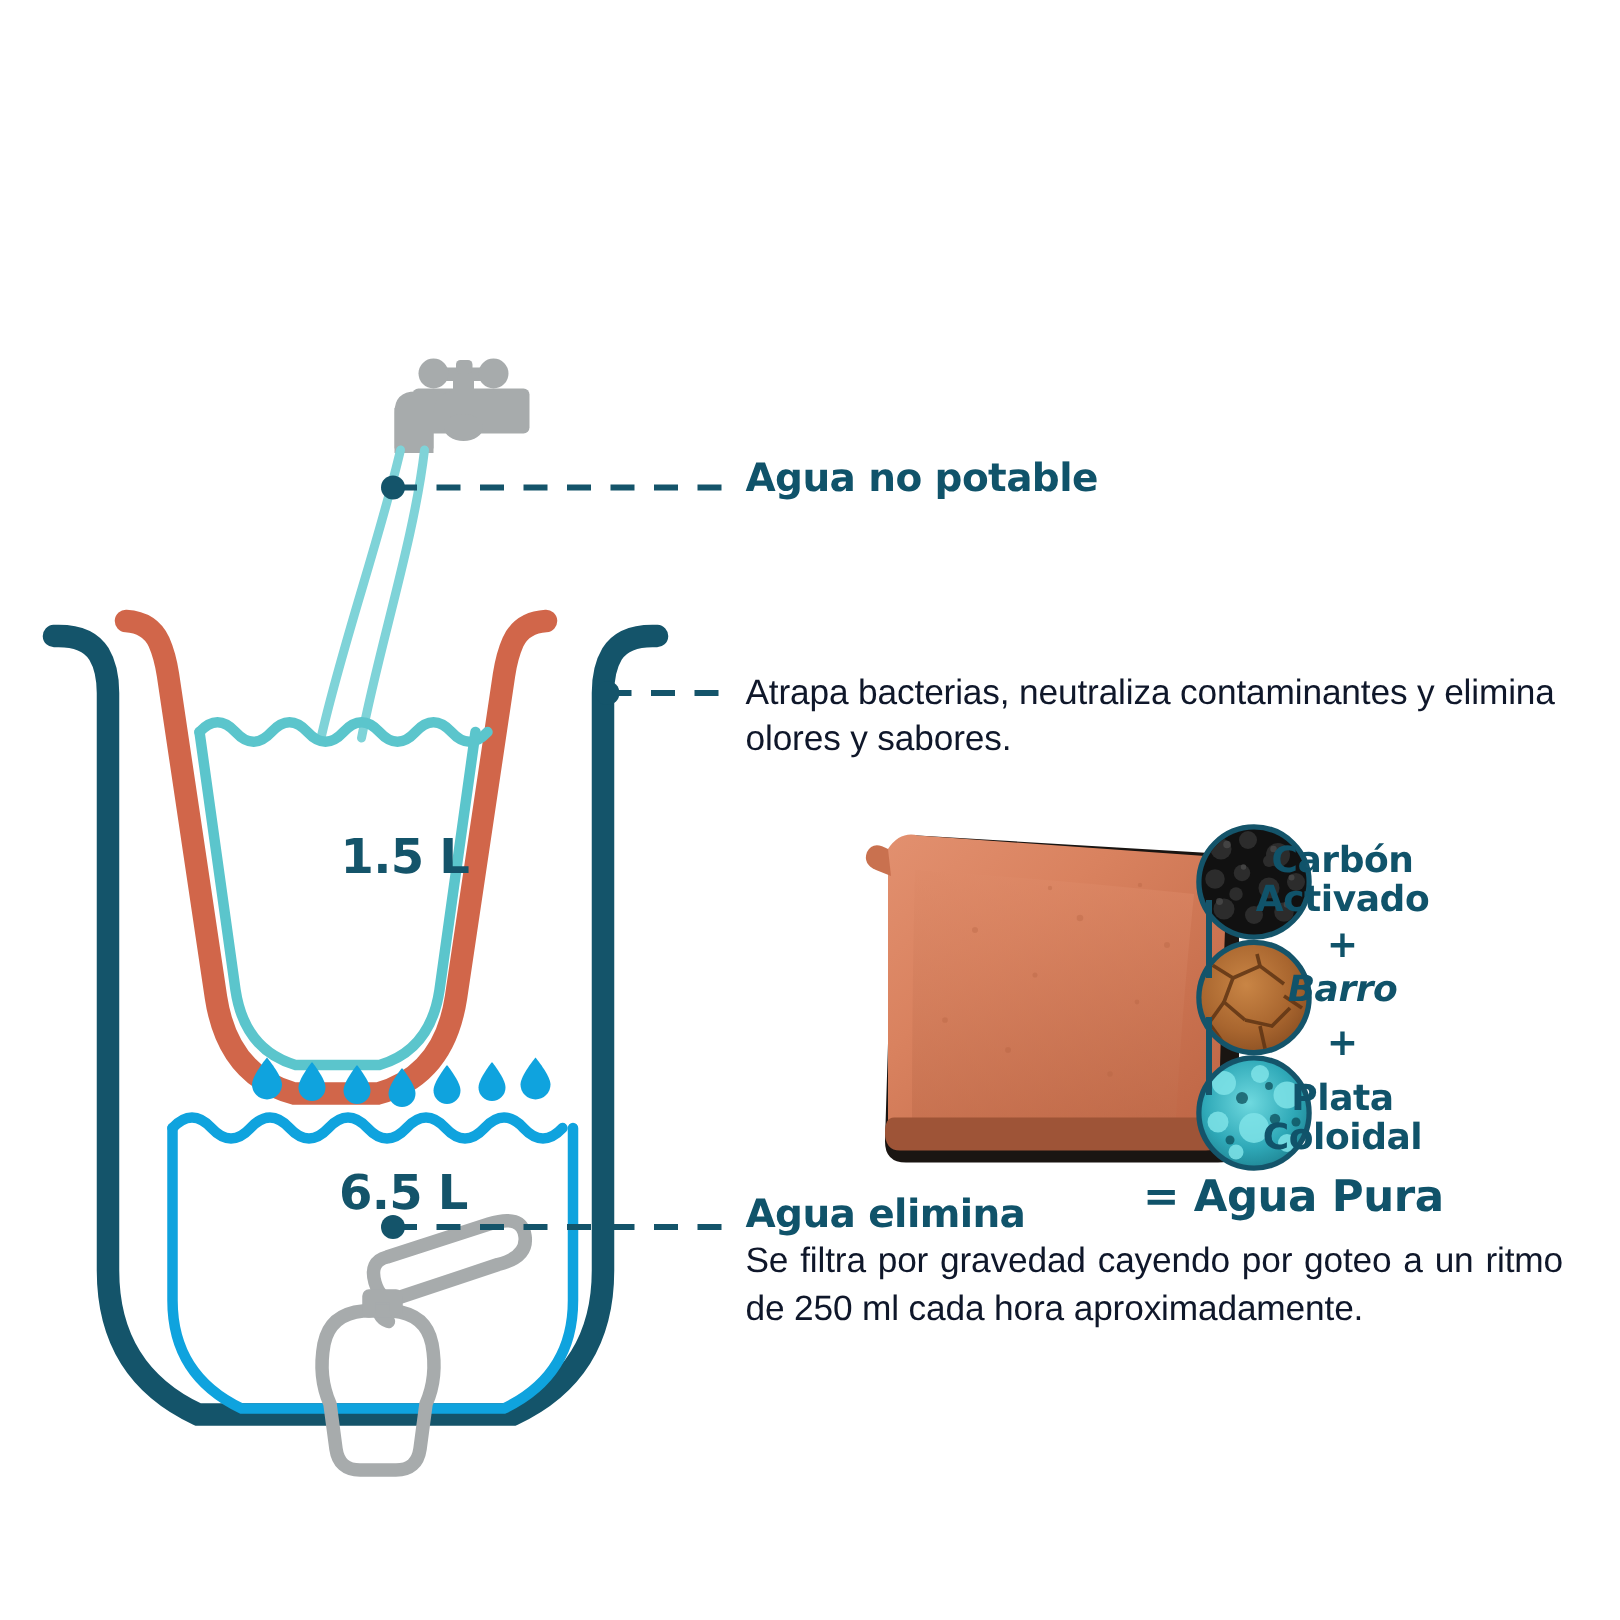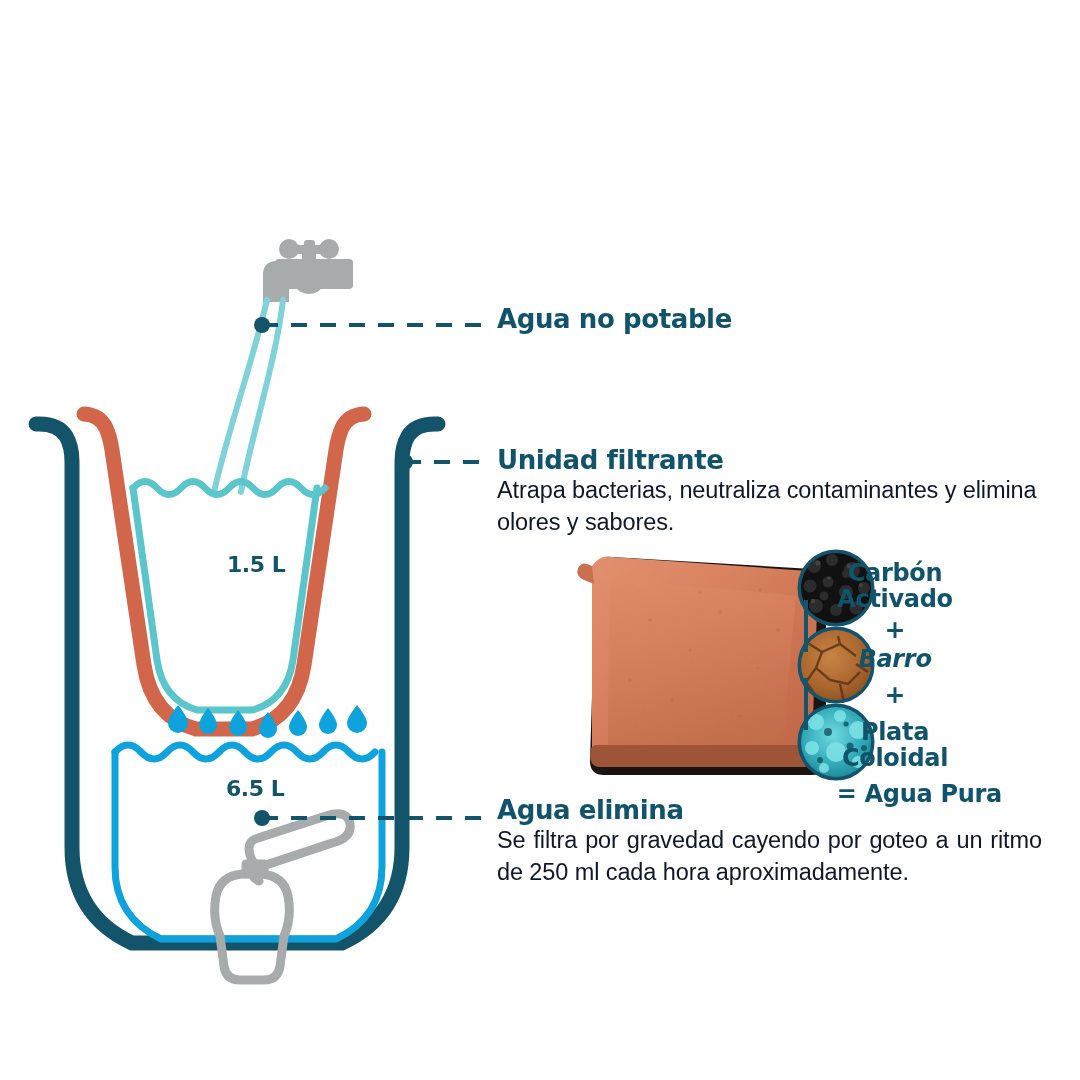--- a/index.html
+++ b/index.html
@@ -48,21 +48,21 @@
 
   #lbl-no-potable{left:497px;top:305px;width:420px;}
   #lbl-unidad{left:497px;top:446px;width:548px;}
   #lbl-potable{left:497px;top:796px;width:545px;}
 
   
   .vol{
     position:absolute;
     font-family:"DejaVu Sans", sans-serif;
     font-weight:bold;
-    font-size:22px;
+    font-size:32px;
     color:#14546A;
     letter-spacing:-0.5px;
   }
   #vol-top{left:227px;top:552px;}
   #vol-bottom{left:226px;top:776px;}
   .mat-col{
     position:absolute;left:805px;top:555px;width:180px;
     text-align:center;
   }
   .mat-name{
@@ -76,24 +76,24 @@
   .mat-plus{
     font-family:"DejaVu Sans", sans-serif;
     font-weight:bold;
     font-size:25px;
     color:#10536A;
     line-height:1.0;
     margin:4px 0 3px 0;
   }
   .mat-result{
     position:absolute;left:762px;top:780px;width:240px;
-    text-align:right;
-    font-family:"DejaVu Sans", sans-serif;
-    font-weight:bold;
-    font-size:24px;
+    text-align:left;
+    font-family:"DejaVu Sans", sans-serif;
+    font-weight:bold;
+    font-size:29px;
     color:#10536A;
     letter-spacing:-0.3px;
   }
   #mat-0{position:absolute;left:0;top:6px;width:180px;}
   #mat-1{position:absolute;left:0;top:92px;width:180px;font-style:italic;}
   #mat-2{position:absolute;left:0;top:165px;width:180px;}
   #plus-0{position:absolute;left:0;top:58px;width:180px;text-align:center;}
   #plus-1{position:absolute;left:0;top:123px;width:180px;text-align:center;}
 </style>
 </head>
@@ -320,21 +320,20 @@
   </svg>
 
   <div class="vol" id="vol-top">1.5 L</div>
   <div class="vol" id="vol-bottom">6.5 L</div>
 
   <div class="label-block" id="lbl-no-potable">
     <div class="lbl-head">Agua no potable</div>
   </div>
 
   <div class="label-block" id="lbl-unidad">
-    <div class="lbl-head">Unidad filtrante</div>
     <div class="lbl-body">Atrapa bacterias, neutraliza contaminantes y elimina olores y sabores.</div>
   </div>
 
   <div class="label-block" id="lbl-potable">
     <div class="lbl-head">Agua elimina</div>
     <div class="lbl-body justify">Se filtra por gravedad cayendo por goteo a un ritmo de 250 ml cada hora aproximadamente.</div>
   </div>
 
   <div class="mat-col">
     <div class="mat-name" id="mat-0">Carbón Activado</div>

